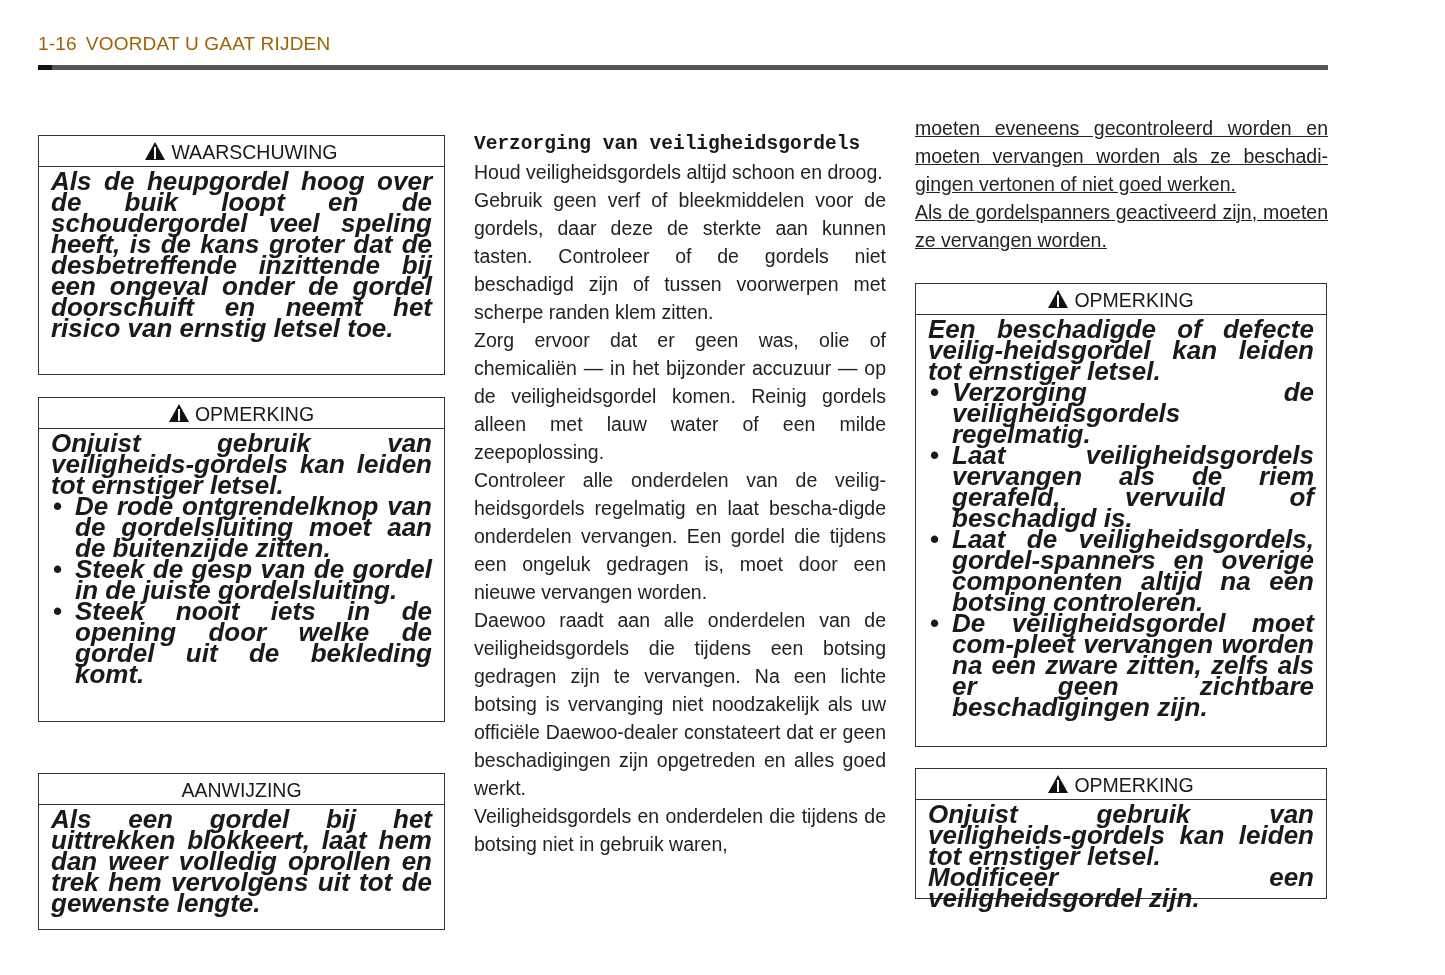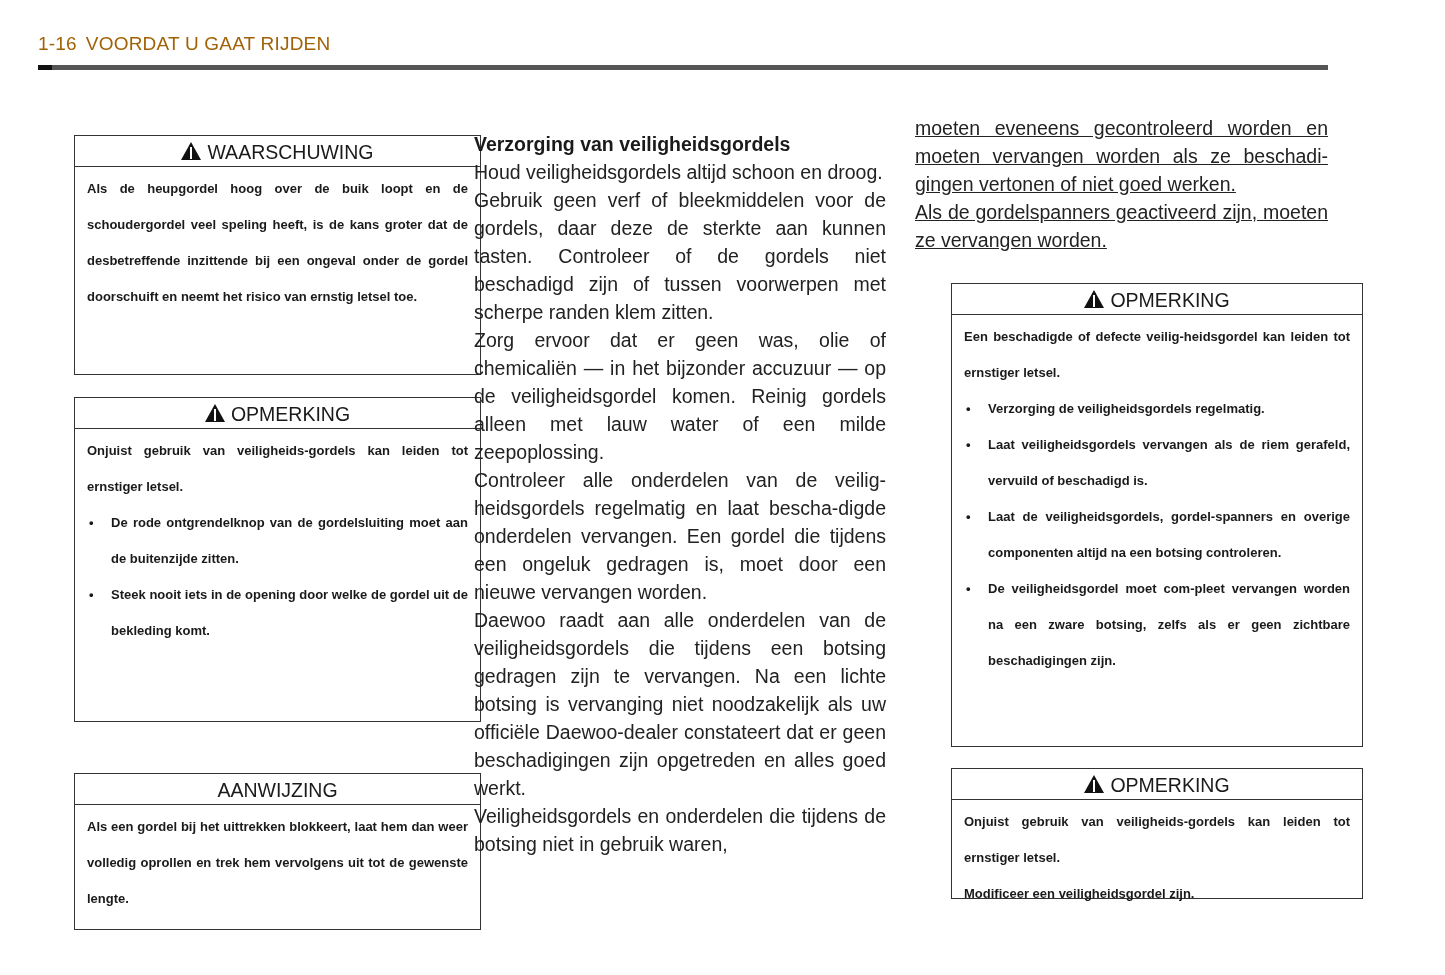--- a/index.html
+++ b/index.html
@@ -2,33 +2,33 @@
 <html><head>
 <meta charset="utf-8">
 <style>
   html, body { margin: 0; padding: 0; background: #ffffff; }
   body { width: 1445px; height: 975px; position: relative; overflow: hidden;
          font-family: "Liberation Sans", sans-serif; color: #1a1a1a; }
   .header { position: absolute; left: 38px; top: 33px; font-size: 19px; letter-spacing: 0.2px; color: #a16207; }
   .header .num { margin-right: 9px; }
   .rule { position: absolute; left: 38px; top: 65px; width: 1290px; height: 5px; background: #555; }
   .rule::before { content: ""; position: absolute; left: 0; top: 0; width: 14px; height: 5px; background: #111; }
-  .box { position: absolute; border: 1.5px solid #333; box-sizing: border-box; background: #fff; margin-left: 36px; }
+  .box { position: absolute; border: 1.5px solid #333; box-sizing: border-box; background: #fff; }
   .box .title { text-align: center; font-size: 19.5px; height: 30px; line-height: 32px; border-bottom: 1.5px solid #333; color: #1a1a1a; }
   .box .title .warn { display: inline-block; width: 0; height: 0; border-left: 10px solid transparent; border-right: 10px solid transparent; border-bottom: 18px solid #111; vertical-align: -1px; margin-right: 6px; position: relative; }
   .box .title .warn::after { content: ""; position: absolute; left: -1px; top: 5px; width: 2px; height: 12px; background: #fff; }
-  .box .body { padding: 4px 12px 6px 12px; font-weight: bold; font-size: 13px; line-height: 36px; text-align: justify; text-align-last: left; color: #1a1a1a; }
+  .box .body { padding: 4px 12px 6px 12px; font-style: italic; font-weight: bold; font-size: 26px; line-height: 21px; text-align: justify; text-align-last: left; color: #1a1a1a; }
   .box .body p { margin: 0; }
   .box .body ul { margin: 0; padding: 0; list-style: none; }
   .box .body li { position: relative; padding-left: 24px; }
   .box .body li::before { content: "\2022"; position: absolute; left: 2px; font-style: normal; }
 
   .text { position: absolute; font-size: 19.5px; line-height: 28px; text-align: justify; text-align-last: left; color: #222; }
   .text p { margin: 0; }
-  .text h3 { margin: 0; font-size: 19.5px; font-weight: bold; line-height: 28px; color: #1a1a1a; }
+  .text h3 { margin: 0; font-size: 19.5px; font-weight: bold; line-height: 28px; color: #1a1a1a; font-family: Liberation Mono, monospace; }
 </style>
 </head>
 <body>
 
 <div class="header">
   <span class="num">1-16</span><span>VOORDAT U GAAT RIJDEN</span>
 </div>
 <div class="rule"></div>
 
 <div class="box" style="left:38px; top:135px; width:407px; height:240px;">
@@ -41,20 +41,21 @@
 </div>
 
 <div class="box" style="left:38px; top:397px; width:407px; height:325px;">
   <div class="title">
     <span class="warn"></span><span>OPMERKING</span>
   </div>
   <div class="body">
     <p>Onjuist gebruik van veiligheids-gordels kan leiden tot ernstiger letsel.</p>
     <ul>
       <li>De rode ontgrendelknop van de gordelsluiting moet aan de buitenzijde zitten.</li>
+      <li>Steek de gesp van de gordel in de juiste gordelsluiting.</li>
       <li>Steek nooit iets in de opening door welke de gordel uit de bekleding komt.</li>
     </ul>
   </div>
 </div>
 
 <div class="box" style="left:38px; top:773px; width:407px; height:157px;">
   <div class="title">AANWIJZING</div>
   <div class="body">
     <p>Als een gordel bij het uittrekken blokkeert, laat hem dan weer volledig oprollen en trek hem vervolgens uit tot de gewenste lengte.</p>
   </div>
@@ -78,21 +79,21 @@
 <div class="box" style="left:915px; top:283px; width:412px; height:464px;">
   <div class="title">
     <span class="warn"></span><span>OPMERKING</span>
   </div>
   <div class="body">
     <p>Een beschadigde of defecte veilig-heidsgordel kan leiden tot ernstiger letsel.</p>
     <ul>
       <li>Verzorging de veiligheidsgordels regelmatig.</li>
       <li>Laat veiligheidsgordels vervangen als de riem gerafeld, vervuild of beschadigd is.</li>
       <li>Laat de veiligheidsgordels, gordel-spanners en overige componenten altijd na een botsing controleren.</li>
-      <li>De veiligheidsgordel moet com-pleet vervangen worden na een zware botsing, zelfs als er geen zichtbare beschadigingen zijn.</li>
+      <li>De veiligheidsgordel moet com-pleet vervangen worden na een zware zitten, zelfs als er geen zichtbare beschadigingen zijn.</li>
     </ul>
   </div>
 </div>
 
 <div class="box" style="left:915px; top:768px; width:412px; height:131px;">
   <div class="title">
     <span class="warn"></span><span>OPMERKING</span>
   </div>
   <div class="body">
     <p>Onjuist gebruik van veiligheids-gordels kan leiden tot ernstiger letsel.</p>

